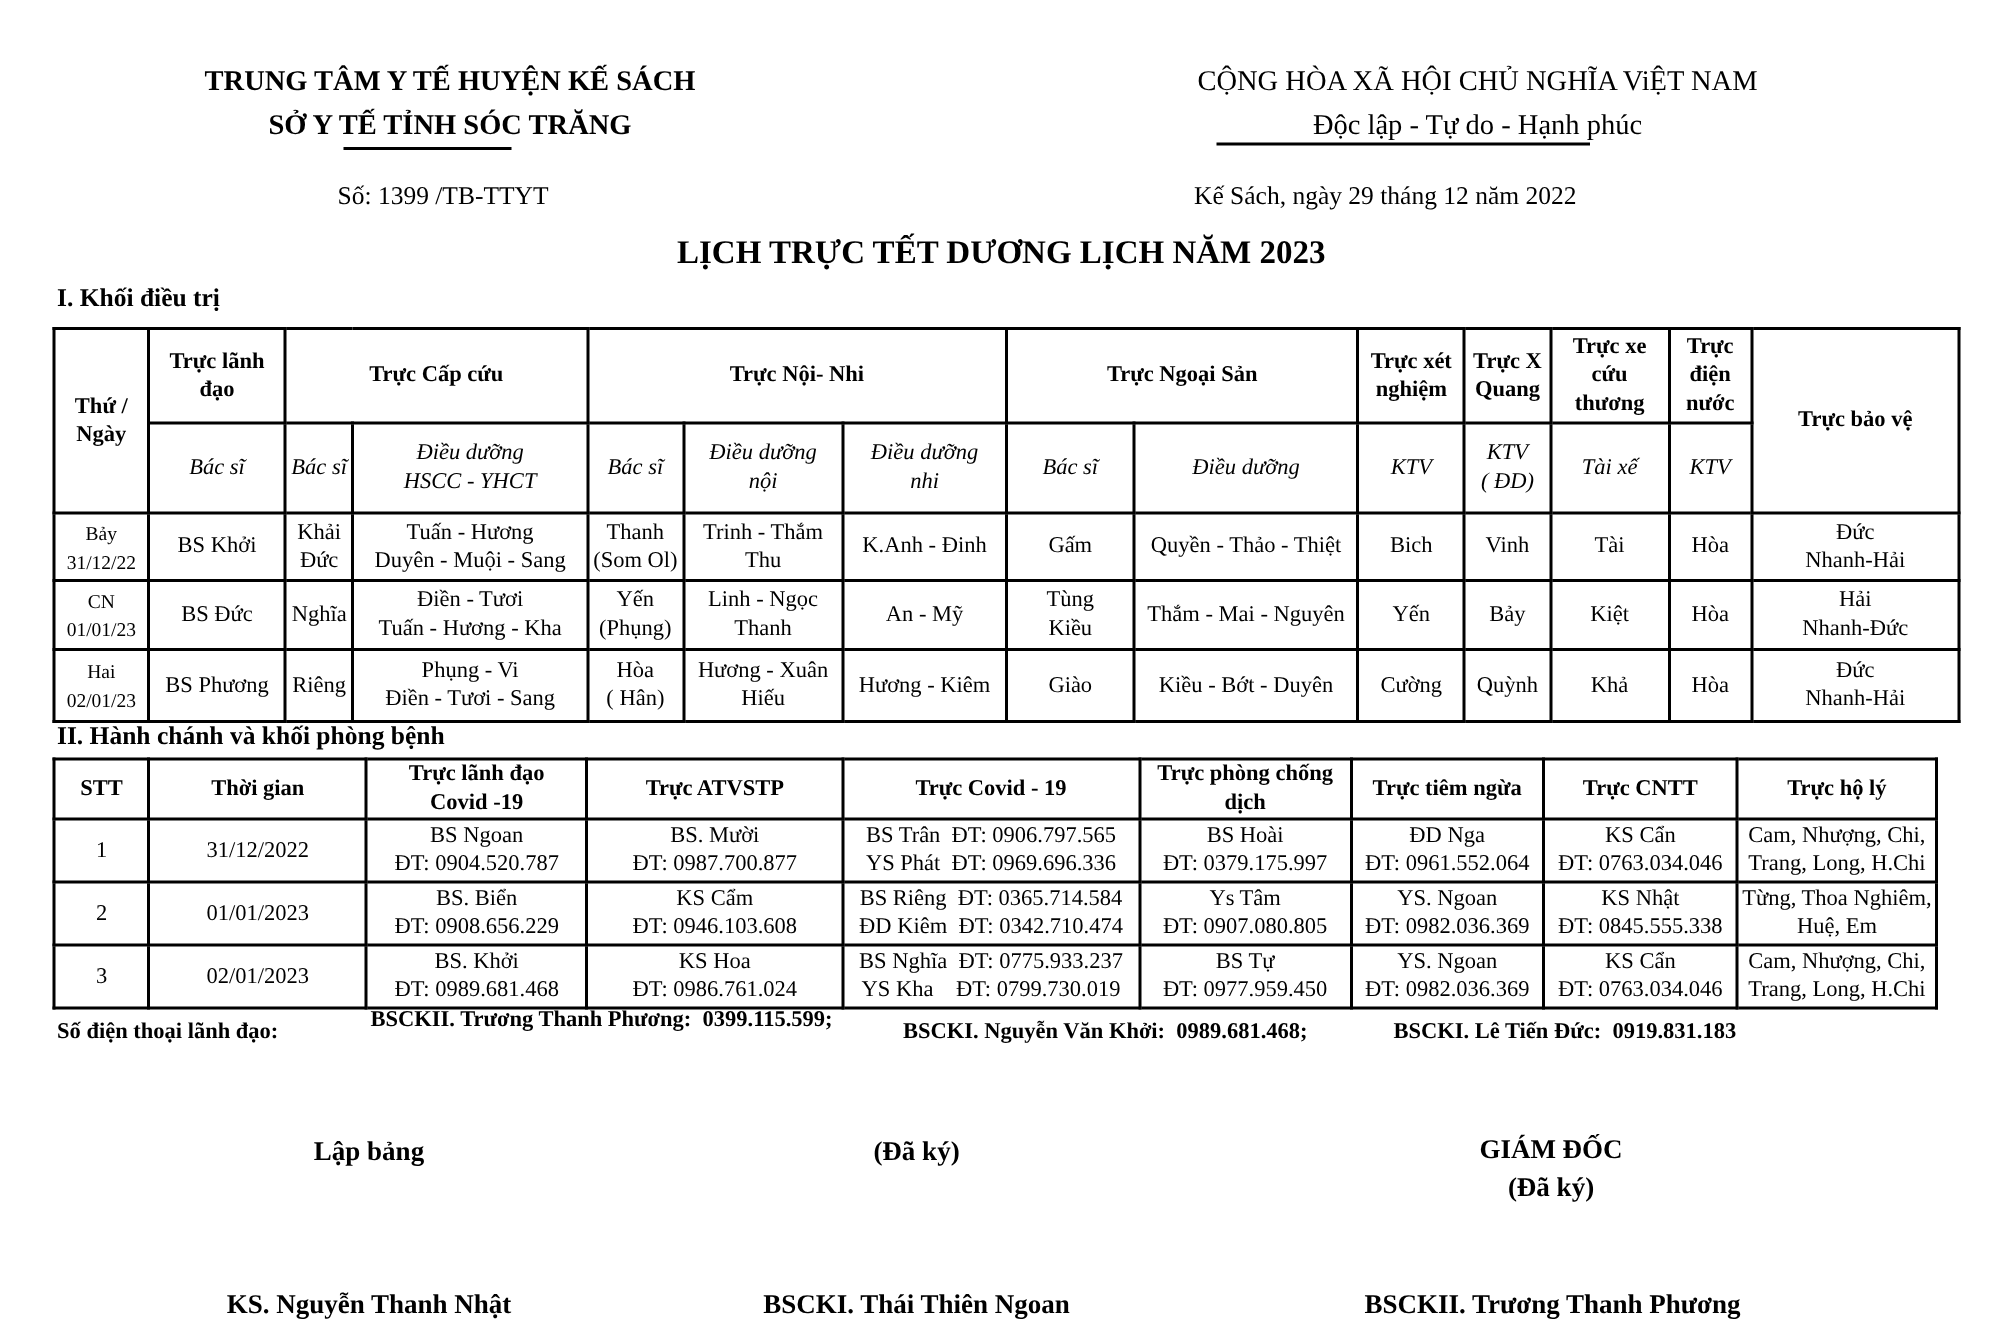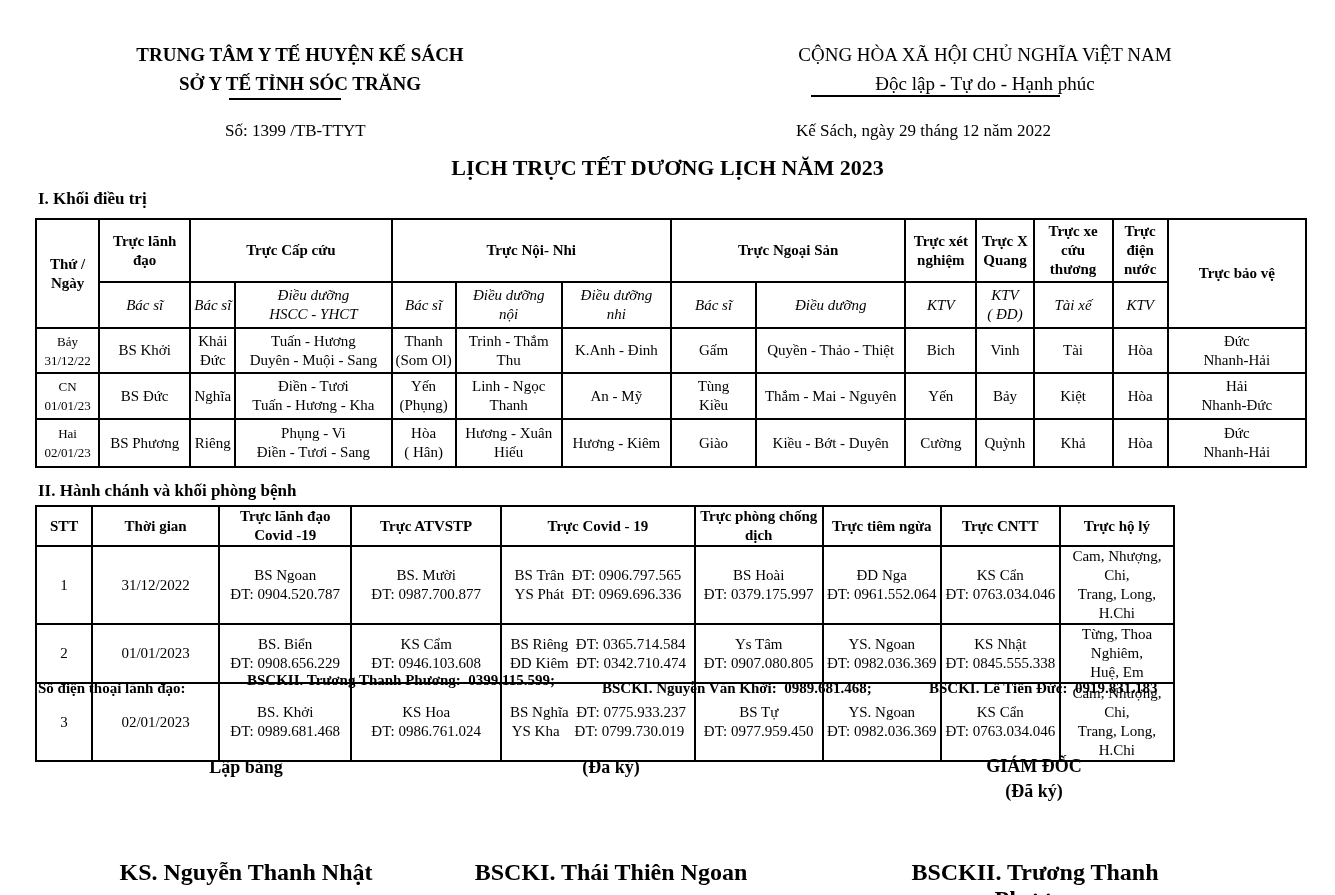--- a/index.html
+++ b/index.html
@@ -12,23 +12,23 @@
   .uline2 { left:811px; top:95px; width:249px; height:2px; background:#000; }
   .docno { left:225px; top:121px; font-size:17px; }
   .docdate { left:796px; top:121px; font-size:17px; }
   .title { left:0; width:1335px; top:155px; text-align:center; font-weight:bold; font-size:22px; }
   .sec { font-weight:bold; font-size:17px; }
   table { border-collapse:collapse; position:absolute; }
   td, th { border:2px solid #000; padding:0 2px; text-align:center; vertical-align:middle; font-size:15px; line-height:19px; }
   th { font-weight:bold; }
   .it { font-style:italic; font-weight:normal; }
   .t1 { left:35px; top:218px; width:1272px; }
-  .t2 { left:35px; top:505px; width:1140px; }
+  .t2 { left:35px; top:505px; width:1257px; }
   .sig { font-weight:bold; font-size:18px; text-align:center; line-height:25px;margin-top:40px; }
-  .signame { font-weight:bold; font-size:24px; text-align:center; }
+  .signame { font-weight:bold; font-size:18px; text-align:center; }
 </style>
 </head>
 <body>
 
 <div class="abs hdr-left">
   <div>TRUNG TÂM Y TẾ HUYỆN KẾ SÁCH</div>
   <div>SỞ Y TẾ TỈNH SÓC TRĂNG</div>
 </div>
 <div class="abs uline1"></div>
 
@@ -68,21 +68,21 @@
     <th>Trực lãnh đạo</th>
     <th colspan="2">Trực Cấp cứu</th>
     <th colspan="3">Trực Nội- Nhi</th>
     <th colspan="2">Trực Ngoại Sản</th>
     <th>Trực xét nghiệm</th>
     <th>Trực X Quang</th>
     <th>Trực xe cứu thương</th>
     <th>Trực điện nước</th>
     <th rowspan="2">Trực bảo vệ</th>
   </tr>
-  <tr style="height:46px">
+  <tr style="height:60px">
     <th class="it">Bác sĩ</th>
     <th class="it">Bác sĩ</th>
     <th class="it">
           <div>Điều dưỡng</div>
           <div>HSCC - YHCT</div>
         </th>
     <th class="it">Bác sĩ</th>
     <th class="it">
           <div>Điều dưỡng</div>
           <div>nội</div>

